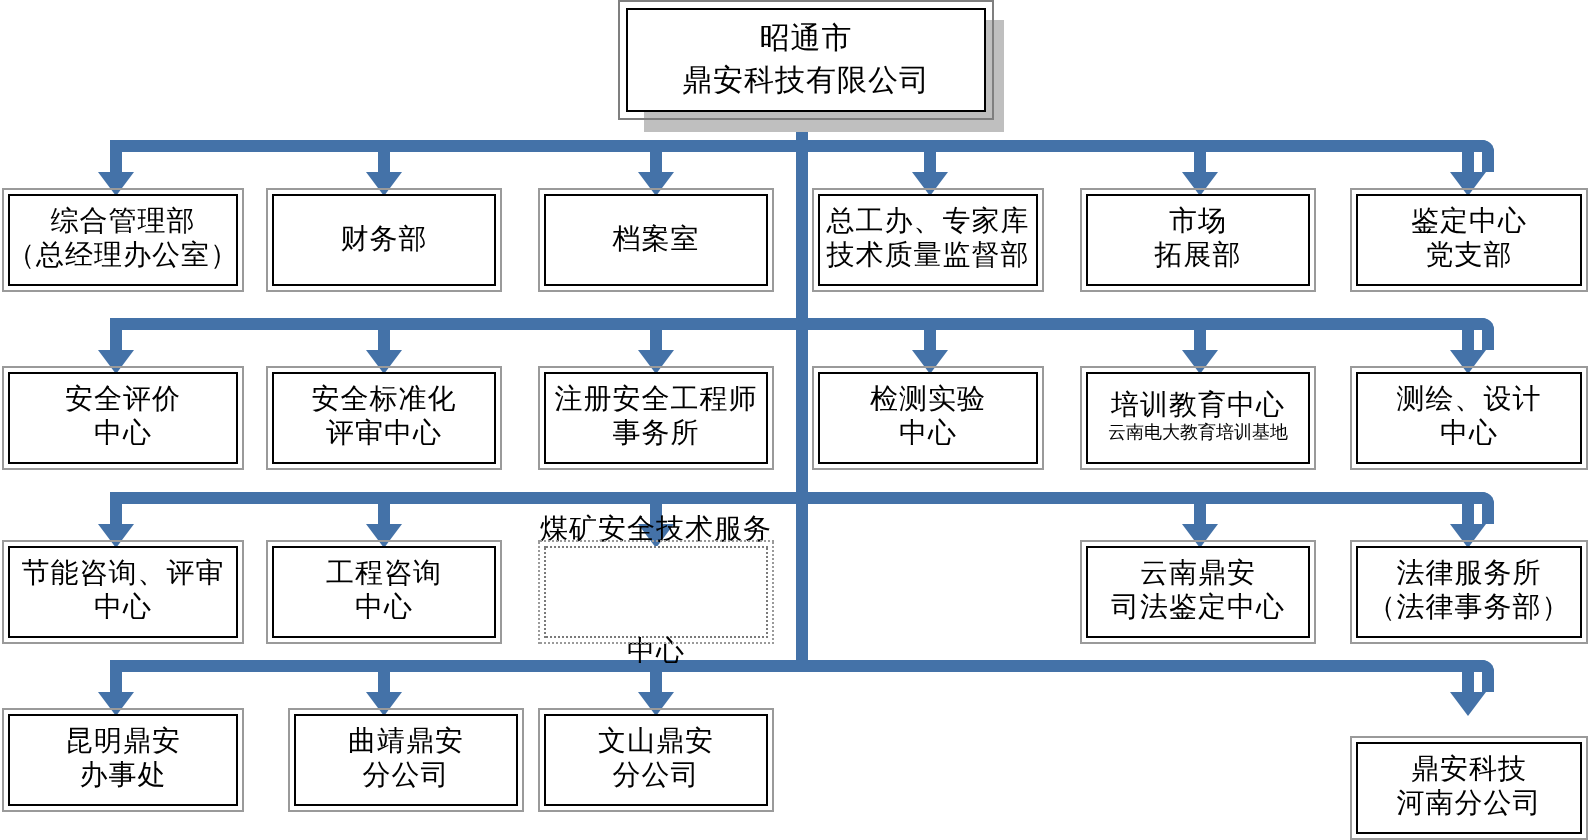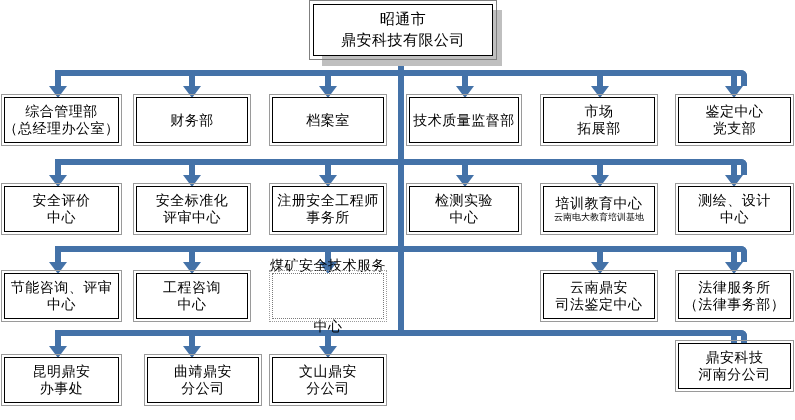--- a/index.html
+++ b/index.html
@@ -145,20 +145,21 @@
         <span class="ln">综合管理部</span>
         <span class="ln">（总经理办公室）</span>
       </div>
       <div class="node" style="left: 136px; top: 97px; width: 112px; height: 46px;">
         <span class="ln">财务部</span>
       </div>
       <div class="node" style="left: 272px; top: 97px; width: 112px; height: 46px;">
         <span class="ln">档案室</span>
       </div>
       <div class="node" style="left: 409px; top: 97px; width: 110px; height: 46px;">
+        <span class="ln">总工办、专家库</span>
         <span class="ln">技术质量监督部</span>
       </div>
       <div class="node" style="left: 543px; top: 97px; width: 112px; height: 46px;">
         <span class="ln">市场</span>
         <span class="ln">拓展部</span>
       </div>
       <div class="node" style="left: 678px; top: 97px; width: 113px; height: 46px;">
         <span class="ln">鉴定中心</span>
         <span class="ln">党支部</span>
       </div>
@@ -211,18 +212,18 @@
         <span class="ln">办事处</span>
       </div>
       <div class="node" style="left: 136px; top: 357px; width: 112px; height: 46px; margin-left: 11px;">
         <span class="ln">曲靖鼎安</span>
         <span class="ln">分公司</span>
       </div>
       <div class="node" style="left: 272px; top: 357px; width: 112px; height: 46px;">
         <span class="ln">文山鼎安</span>
         <span class="ln">分公司</span>
       </div>
-      <div class="node" style="left: 678px; top: 343px; width: 113px; height: 46px;">
+      <div class="node" style="left: 678px; top: 371px; width: 113px; height: 46px;">
         <span class="ln">鼎安科技</span>
         <span class="ln">河南分公司</span>
       </div>
     </div>
 </div>
 
 </body></html>

